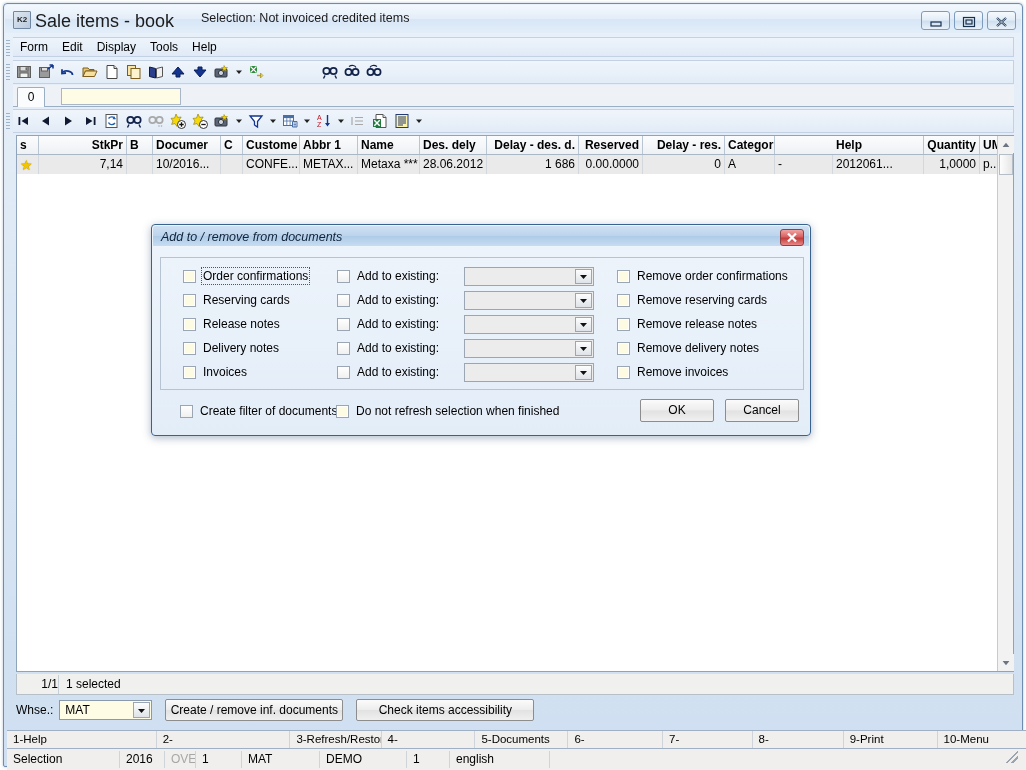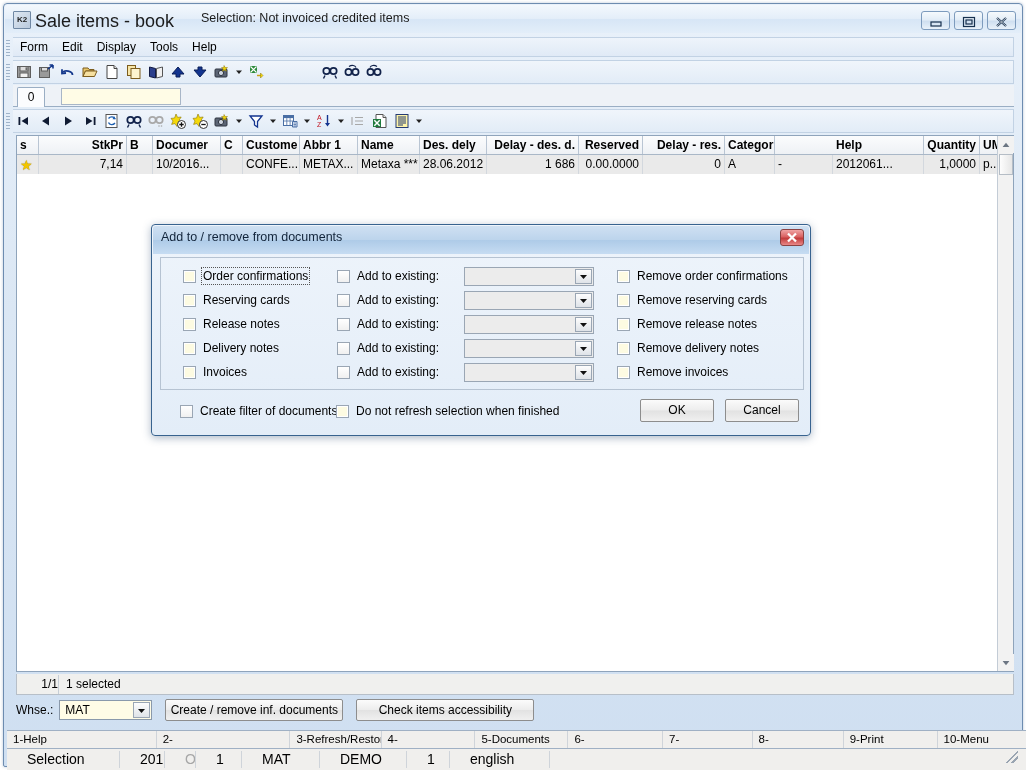--- a/index.html
+++ b/index.html
@@ -294,21 +294,21 @@
   }
   
   #statusbar {
     position: absolute; left: 3px; top: 745px;
     width: 1020px; height: 21px;
     background: #f0efed;
     box-sizing: border-box;
     display: flex; align-items: center;
   }
   .sbcell {
-    font-size: 14px; padding-left: 20px;
+    font-size: 12px; padding-left: 6px;
     border-right: 1px solid #cfd4da;
     height: 17px; line-height: 16px;
     box-sizing: border-box;
     white-space: nowrap; overflow: hidden;
   }
   .sbcell.plain { border-right: none; }
   .sbcell.dim { color: #a7a7a7; }
   #resize-grip {
     position: absolute; right: 4px; bottom: 3px;
     width: 12px; height: 12px;
@@ -323,23 +323,24 @@
     left: 147px; top: 220px;
     width: 660px; height: 212px;
     border: 1px solid #38638f;
     border-radius: 4px;
     background: linear-gradient(to bottom,#eef4fb 0%,#e3edf8 100%);
     box-sizing: border-box;
     box-shadow: 0 2px 8px rgba(40,70,110,.38);
   }
   #dlg-titlebar {
     position: absolute; left: 1px; top: 1px;
-    width: 656px; height: 28px;
+    width: 656px; height: 20px;
     background: linear-gradient(to bottom,#cfe0f2 0%,#bcd4ec 50%,#aecbe8 51%,#c6dcf2 100%);
     border-radius: 3px 3px 0 0;
+    font-style: italic;
   }
   #dlg-title {
     position: absolute; left: 8px; top: 4px;
     font-size: 12.5px; color: #12243a;
     white-space: nowrap;
   }
   #dlg-close {
     position: absolute; right: 5px; top: 3px;
     width: 24px; height: 17px;
     border: 1px solid #8b4242;

